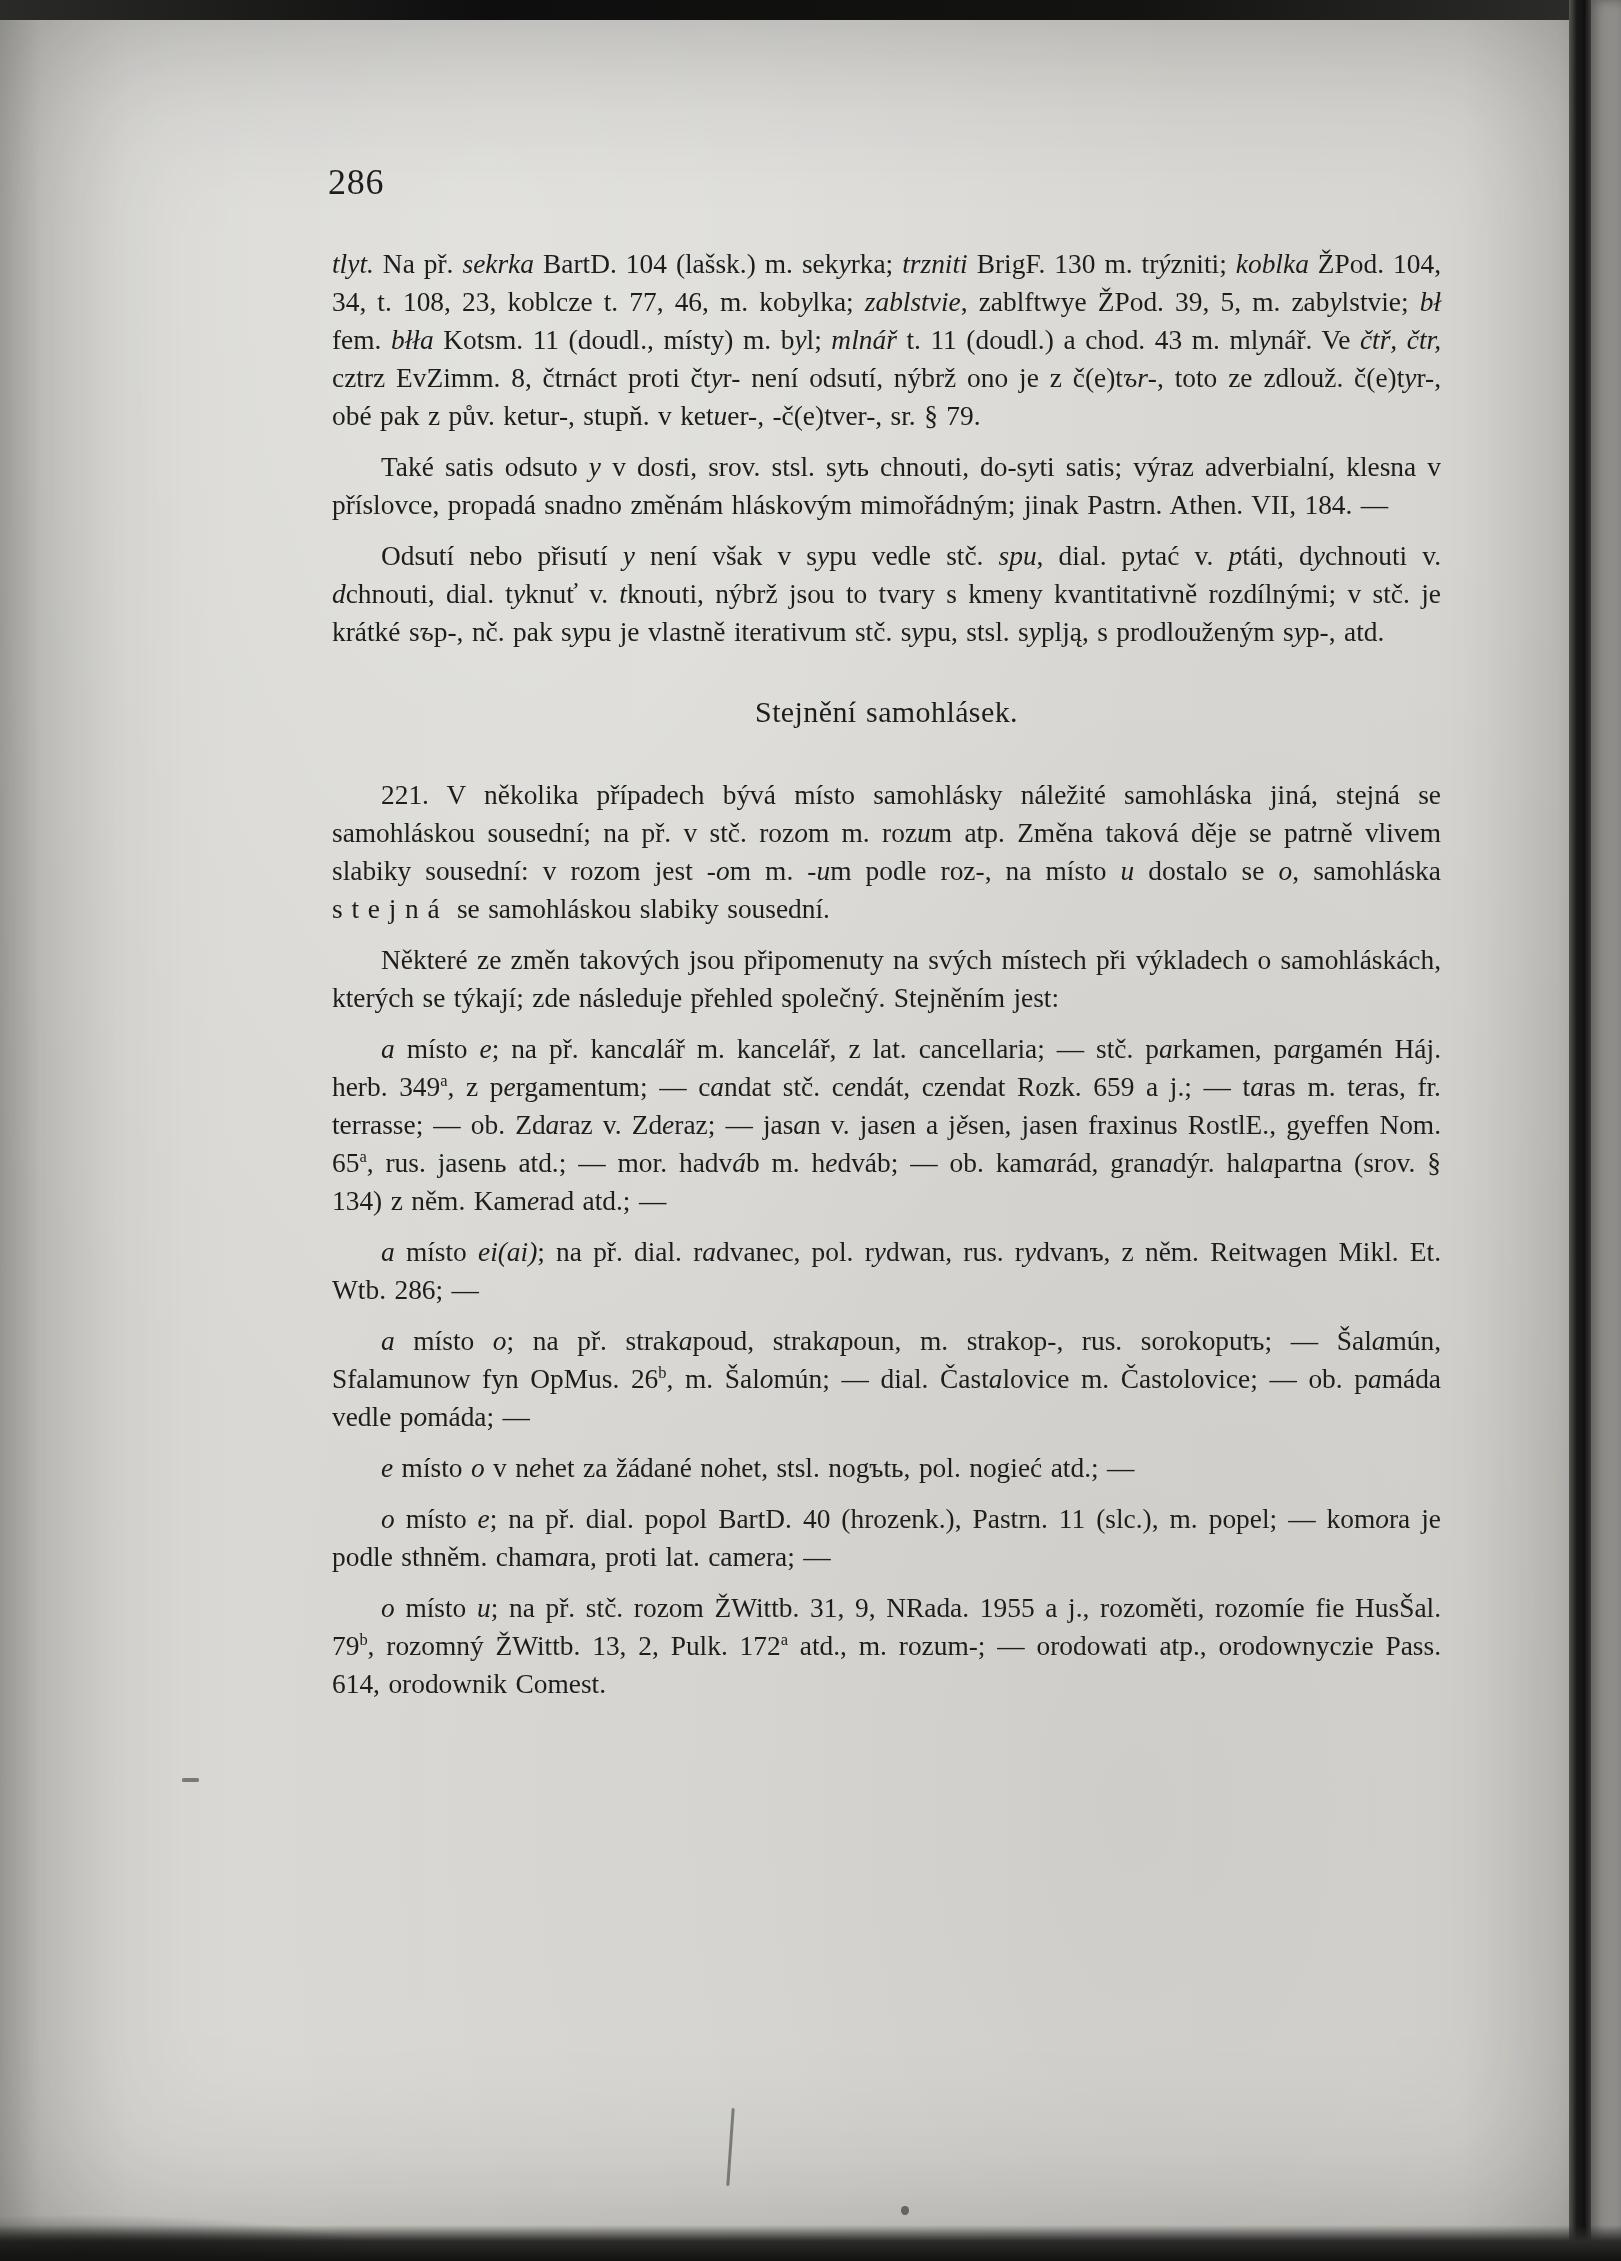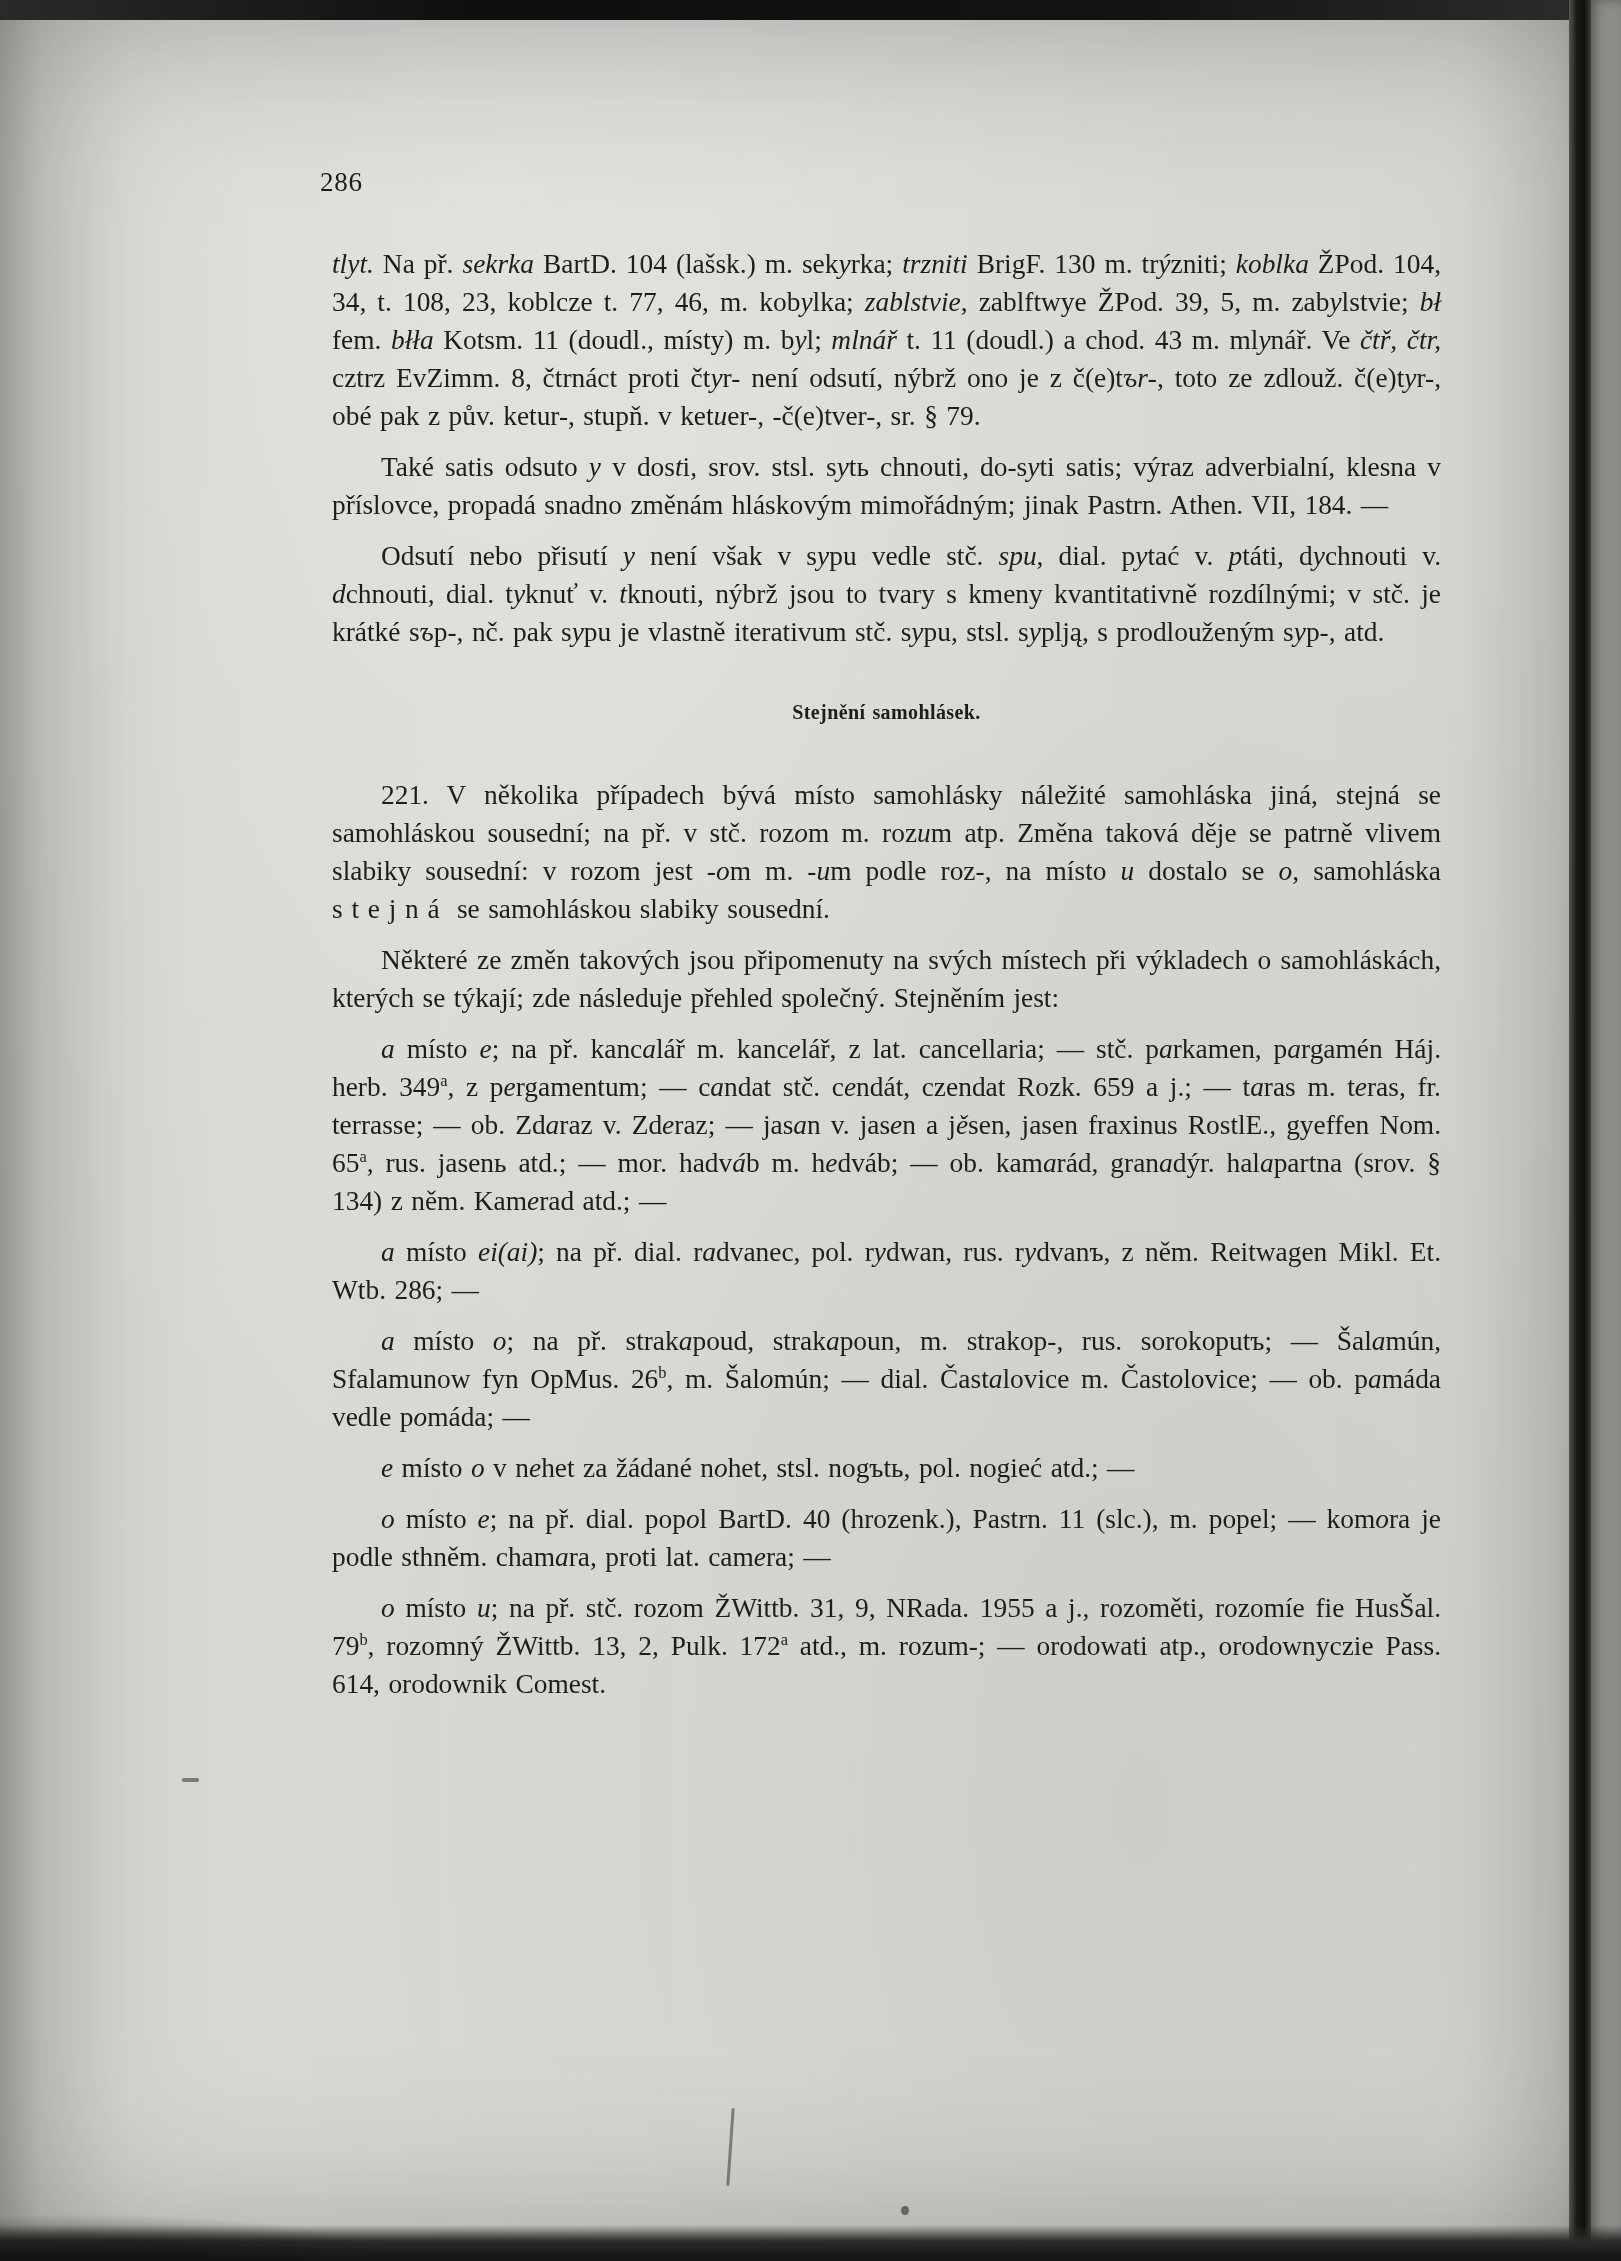--- a/index.html
+++ b/index.html
@@ -35,29 +35,29 @@
   .scan-dot{position:absolute;left:901px;top:2206px;width:7.8px;height:9.4px;
     background:rgba(40,40,38,0.6);border-radius:50%;}
   .scan-dash{position:absolute;left:182px;top:1778px;width:17px;height:3.9px;
     background:rgba(45,45,42,0.55);border-radius:1.6px;}
 
   .text-block{
     position:absolute;left:319px;top:163px;width:1135px;
     font-size:27.4px;line-height:38px;color:#1d1d1c;
     text-align:justify;word-spacing:1.6px;
   }
-  .page-number{margin:0 0 44px 1px;font-size:27px;letter-spacing:0.8px;}
+  .page-number{margin:0 0 44px 9px;font-size:36px;letter-spacing:0.8px;}
   p.para{margin:13px;}
   p.para.indent{text-indent:49px;}
   .it{font-style:italic;}
   .bd{font-weight:normal;}
   .ls{letter-spacing:0.32em;}
   sup.sp{font-size:60%;line-height:0;}
   h2.heading{
-    font-size:20px;font-weight:bold;text-align:center;
+    font-size:30px;font-weight:normal;text-align:center;
     margin:42px 0 45px 0;letter-spacing:0.4px;text-indent:0;
   }
 </style>
 </head>
 <body>
 
 <div class="paper"></div>
 <div class="edge-top"></div>
 <div class="edge-right-outer"></div>
 <div class="edge-right-dark"></div>

